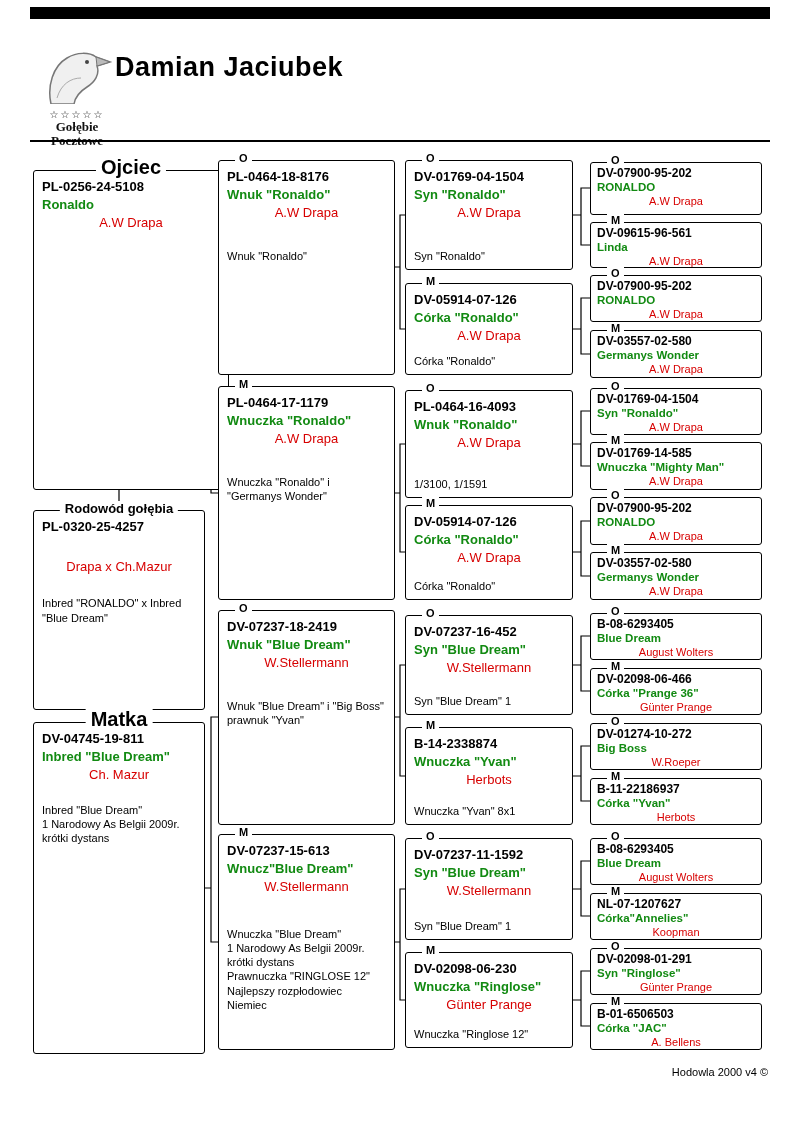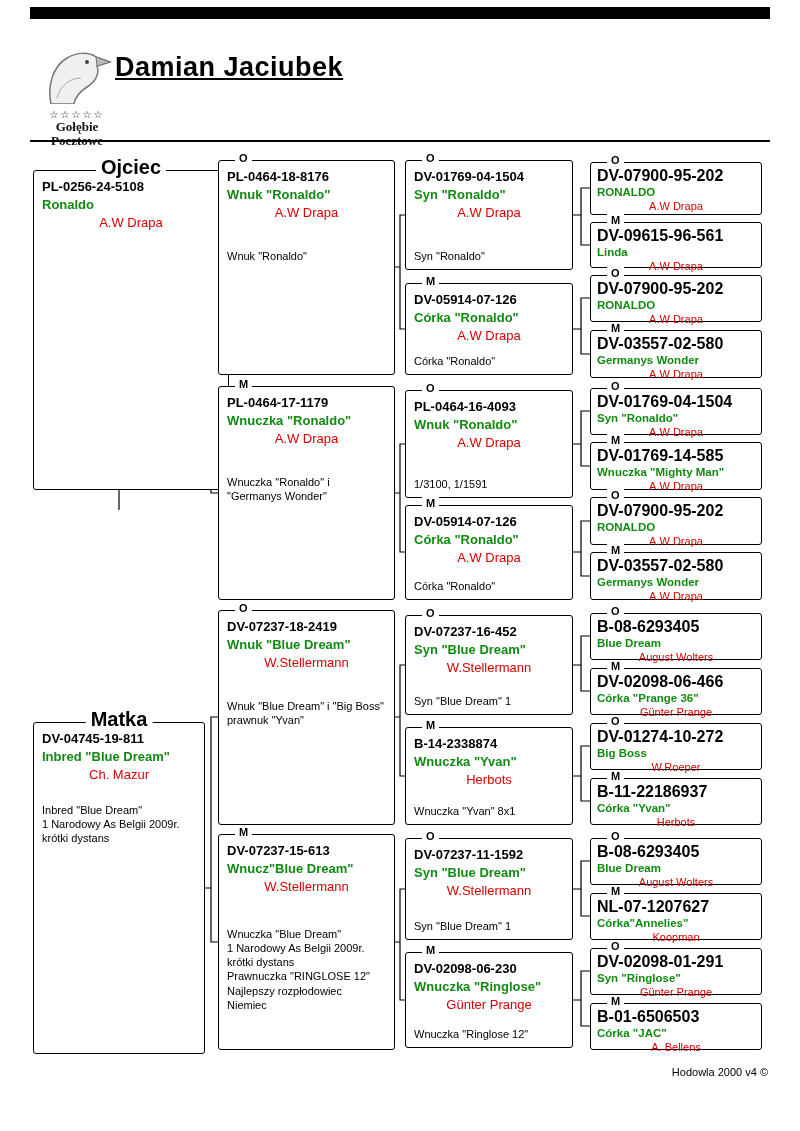--- a/index.html
+++ b/index.html
@@ -6,38 +6,38 @@
   .page { position:relative; width:800px; height:1131px; background:#fff;
           font-family:"Liberation Sans", sans-serif; color:#000; overflow:hidden; }
 
   .topbar { position:absolute; left:30px; top:7px; width:740px; height:12px; background:#000; }
 
   .logo { position:absolute; left:34px; top:48px; width:86px; text-align:center; color:#111; }
   .logo .stars { font-size:10px; letter-spacing:2px; line-height:1.1; margin-top:1px; }
   .logo .logoname { font-family:"Liberation Serif", serif; font-weight:bold; font-size:13px; line-height:1.08; }
 
   .title { position:absolute; left:115px; top:52px; margin:0; font-size:27px; font-weight:bold;
-           text-decoration:underline; letter-spacing:0.5px; }
+           letter-spacing:0.5px; }
 
   .rule { position:absolute; left:30px; top:140px; width:740px; height:2px; background:#000; }
 
   .connectors { position:absolute; left:0; top:0; pointer-events:none; }
 
   .box { position:absolute; box-sizing:border-box; border:1px solid #000; border-radius:3px;
          background:#fff; padding:7px 8px 6px 8px; }
   .ring    { font-weight:bold; font-size:13px; line-height:1.4; color:#000; white-space:nowrap; }
   .gname   { font-weight:bold; font-size:13px; line-height:1.4; color:#128a12; }
   .breeder { font-weight:normal; font-size:13px; line-height:1.4; color:#d70000;text-align:center; }
   .desc    { font-size:11px; line-height:1.3; color:#000; white-space:pre-line; margin-top:20px; }
 
   .c2 .desc { margin-top:26px; }
   .c3 { display:flex; flex-direction:column; }
   .c3 .desc { margin-top:auto; }
   .c4 { padding:3px 6px; }
-  .c4 .ring    { font-size:16px;   line-height:1.25; }
+  .c4 .ring    { font-size:12px;   line-height:1.25; }
   .c4 .gname   { font-size:11.5px; line-height:1.2; }
   .c4 .breeder { font-size:11px;   line-height:1.2; }
 
   .sp { margin-top:22px; }
 
   .lbl { position:absolute; background:#fff; font-weight:bold; padding:0 5px; white-space:nowrap; color:#000; }
   .lbl-center { left:50%; transform:translateX(-50%); }
   .lbl-big { font-size:20px; top:-15px; }
   .lbl-med { font-size:13px; top:-10px; }
   .lbl-om  { font-size:11px; top:-9px; left:16px; padding:0 4px; }
@@ -85,20 +85,26 @@
              M590,971 H581 V1026 H590 M573,1000 H581" fill="none" stroke="#000" stroke-width="1.2"></path>
   </svg>
 
   <div class="box c1" style="left:33px; top:170px; width:196px; height:320px;">
     <span class="lbl lbl-center lbl-big">Ojciec</span>
     <div class="ring">PL-0256-24-5108</div>
     <div class="gname">Ronaldo</div>
     <div class="breeder">A.W Drapa</div>
   </div>
 
+  <div class="box c1" style="left:33px; top:510px; width:172px; height:200px;">
+    <span class="lbl lbl-center lbl-med">Rodowód gołębia</span>
+    <div class="ring">PL-0320-25-4257</div>
+    <div class="breeder sp">Drapa x Ch.Mazur</div>
+    <div class="desc">Inbred "RONALDO" x Inbred "Blue Dream"</div>
+  </div>
 
   <div class="box c1" style="left:33px; top:722px; width:172px; height:332px;">
     <span class="lbl lbl-center lbl-big">Matka</span>
     <div class="ring">DV-04745-19-811</div>
     <div class="gname">Inbred "Blue Dream"</div>
     <div class="breeder">Ch. Mazur</div>
     <div class="desc" style="margin-top:18px;">Inbred "Blue Dream"
 1 Narodowy As Belgii 2009r.
 krótki dystans</div>
   </div>

